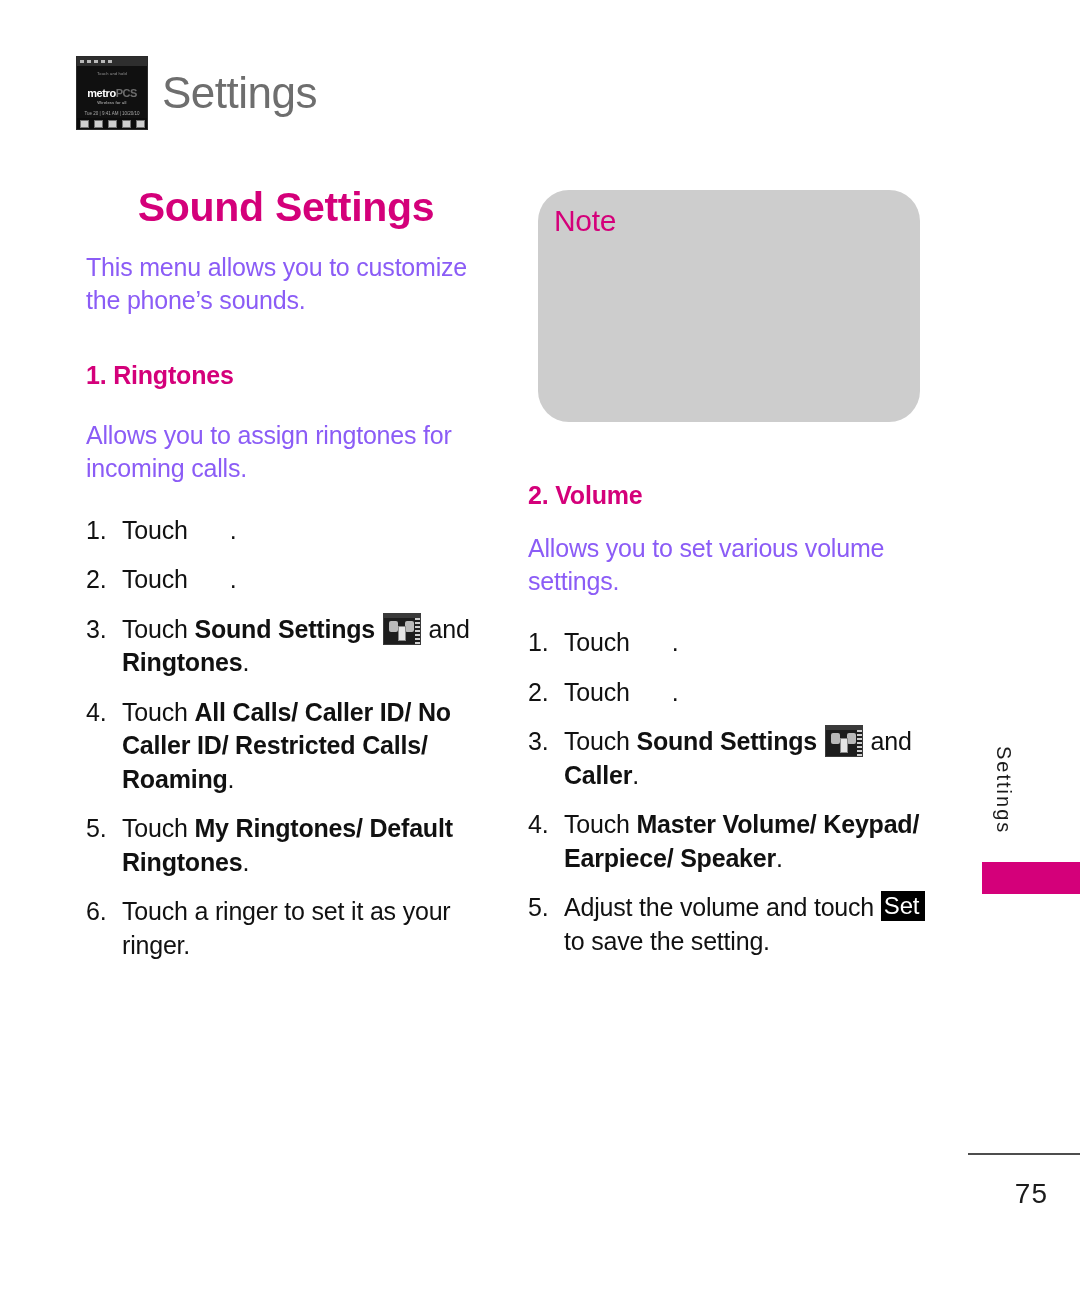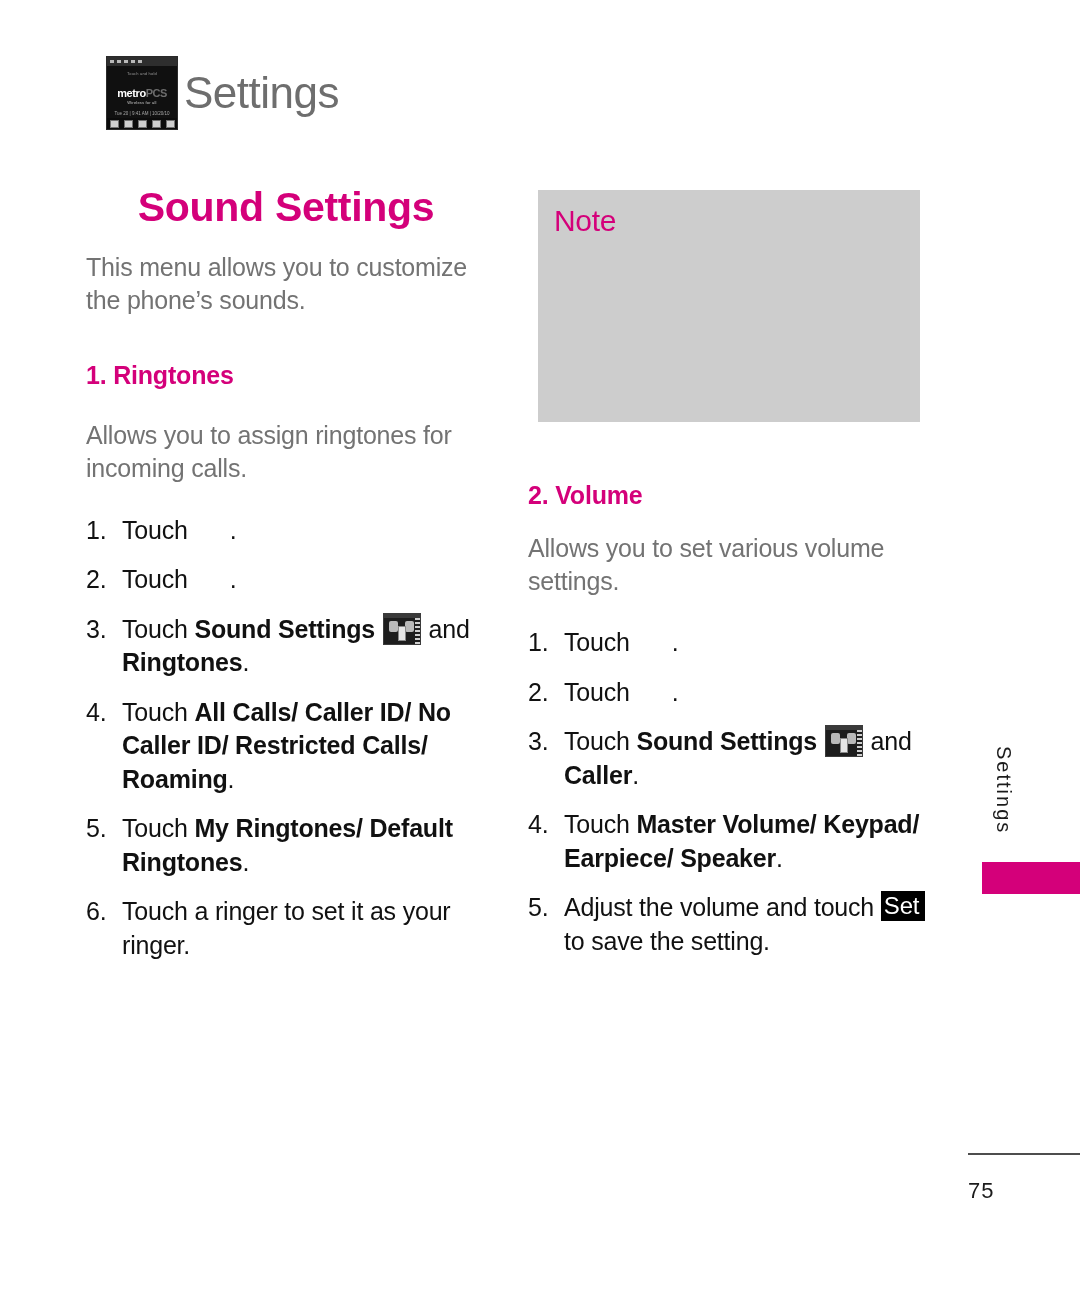--- a/index.html
+++ b/index.html
@@ -12,25 +12,25 @@
     height: 1295px;
     position: relative;
     font-family: "Liberation Sans", sans-serif;
     color: #111111;
     overflow: hidden;
   }
 
   
   .page-header {
     position: absolute;
-    left: 106px;
+    left: 76px;
     top: 56px;
     display: flex;
     align-items: center;
-    gap: 6px;
+    gap: 14px;
   }
   .thumb-phone {
     width: 70px;
     height: 72px;
     background: #101010;
     border: 1px solid #2a2a2a;
     position: relative;
     overflow: hidden;
     flex: none;
   }
@@ -134,21 +134,21 @@
     font-weight: 700;
     color: #d4007a;
     letter-spacing: -0.2px;
     line-height: 1.1;
   }
 
   p.body-text {
     margin: 0;
     font-size: 25px;
     line-height: 1.33;
-    color: #737373;
+    color: #8b5cf6;
     letter-spacing: -0.2px;
   }
 
   
   ol.steps {
     margin: 0;
     padding: 0;
     list-style: none;
   }
   ol.steps li {
@@ -227,20 +227,21 @@
   
   .note-box {
     position: absolute;
     left: 538px;
     top: 190px;
     width: 382px;
     height: 232px;
     background: #cdcdcd;
     box-sizing: border-box;
     padding: 16px 28px 0 16px;
+    border-radius: 31px;
   }
   .note-title {
     font-size: 30px;
     font-weight: 400;
     color: #d4007a;
     line-height: 1;
     margin-bottom: 8px;
     letter-spacing: -0.3px;
   }
   ul.note-list {
@@ -293,22 +294,22 @@
     top: 1153px;
     width: 112px;
     height: 2px;
     background: #4d4d4d;
   }
   .page-number {
     position: absolute;
     left: 968px;
     top: 1178px;
     width: 80px;
-    text-align: left;
-    font-size: 22px;
+    text-align: right;
+    font-size: 28px;
     color: #1b1b1b;
     letter-spacing: 1px;
   }
 </style>
 </head>
 <body>
 
 <div class="page-header">
   <div class="thumb-phone">
     <div class="tp-status">

